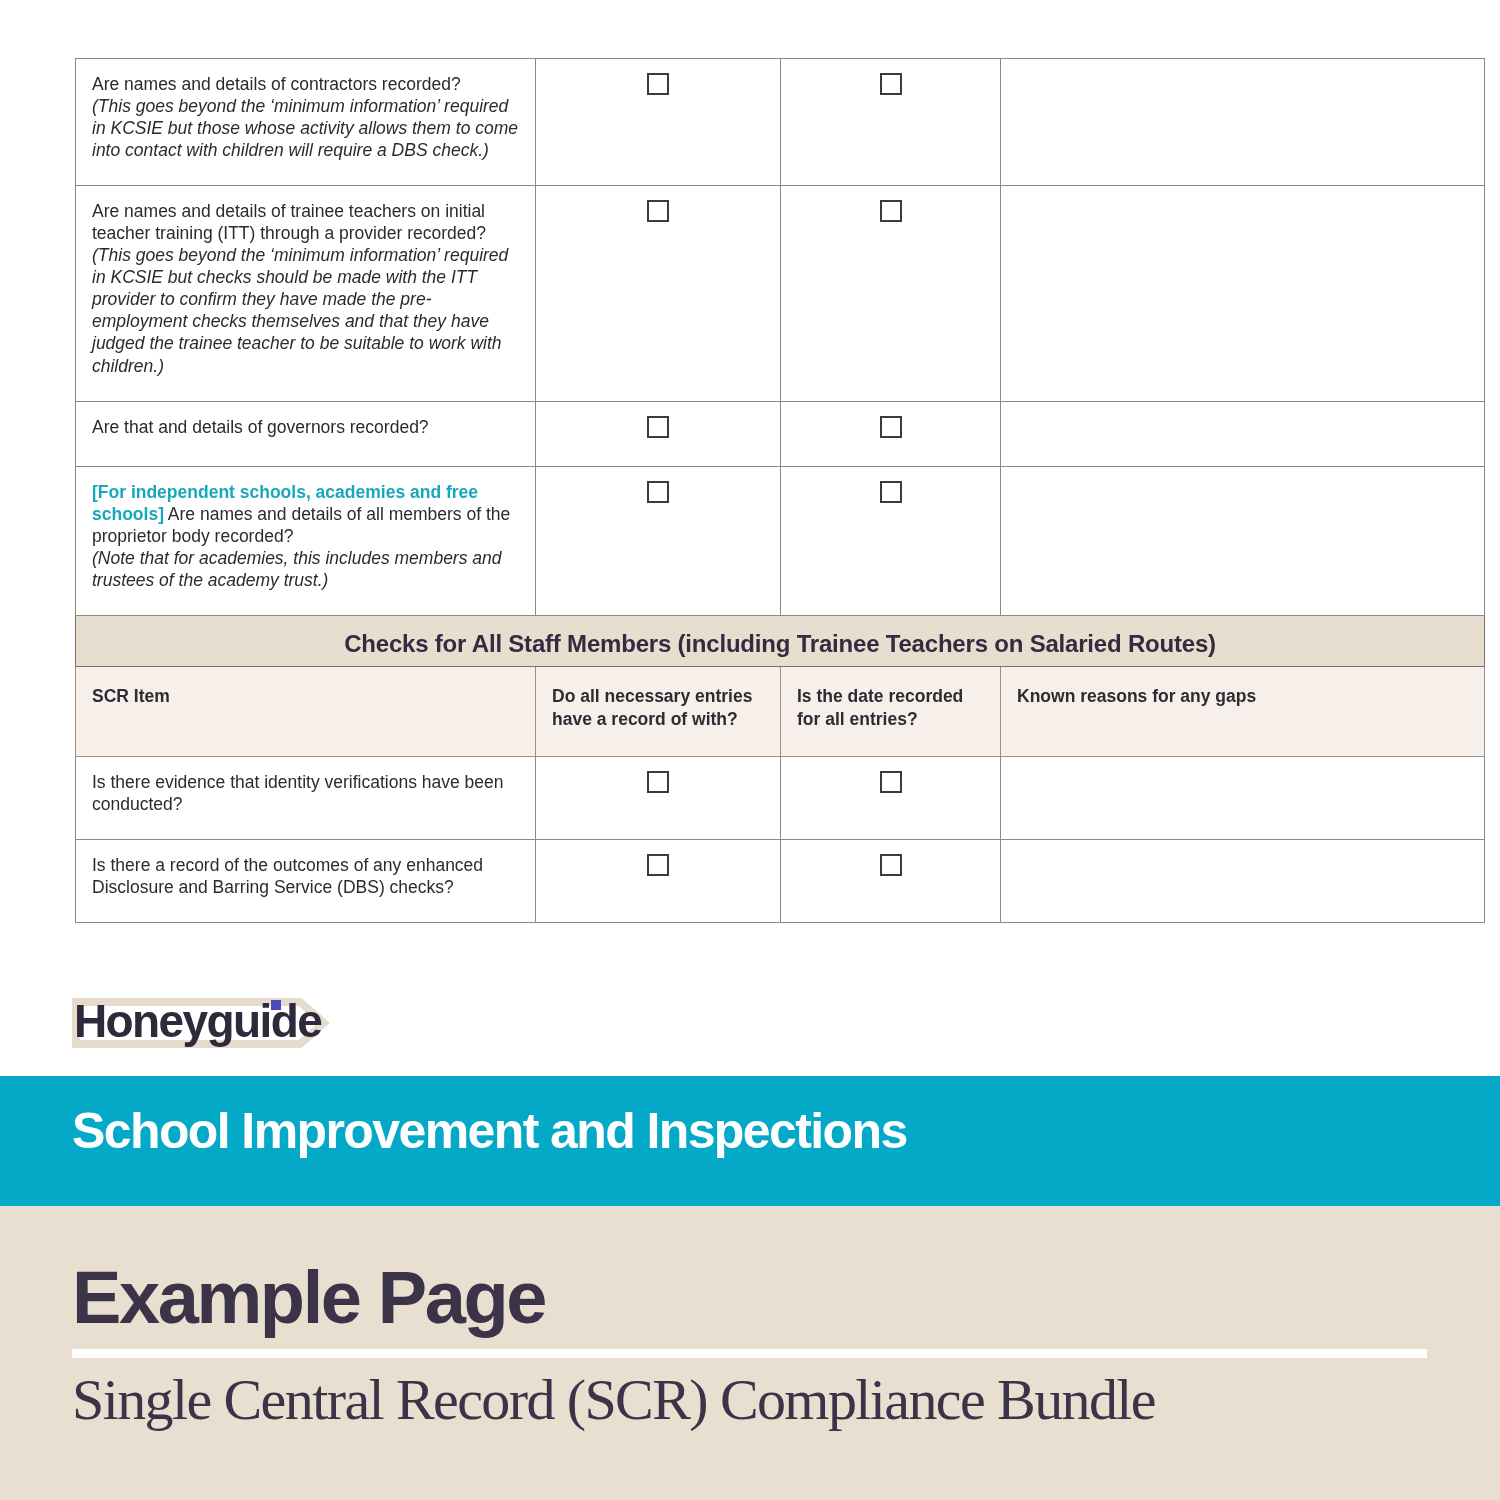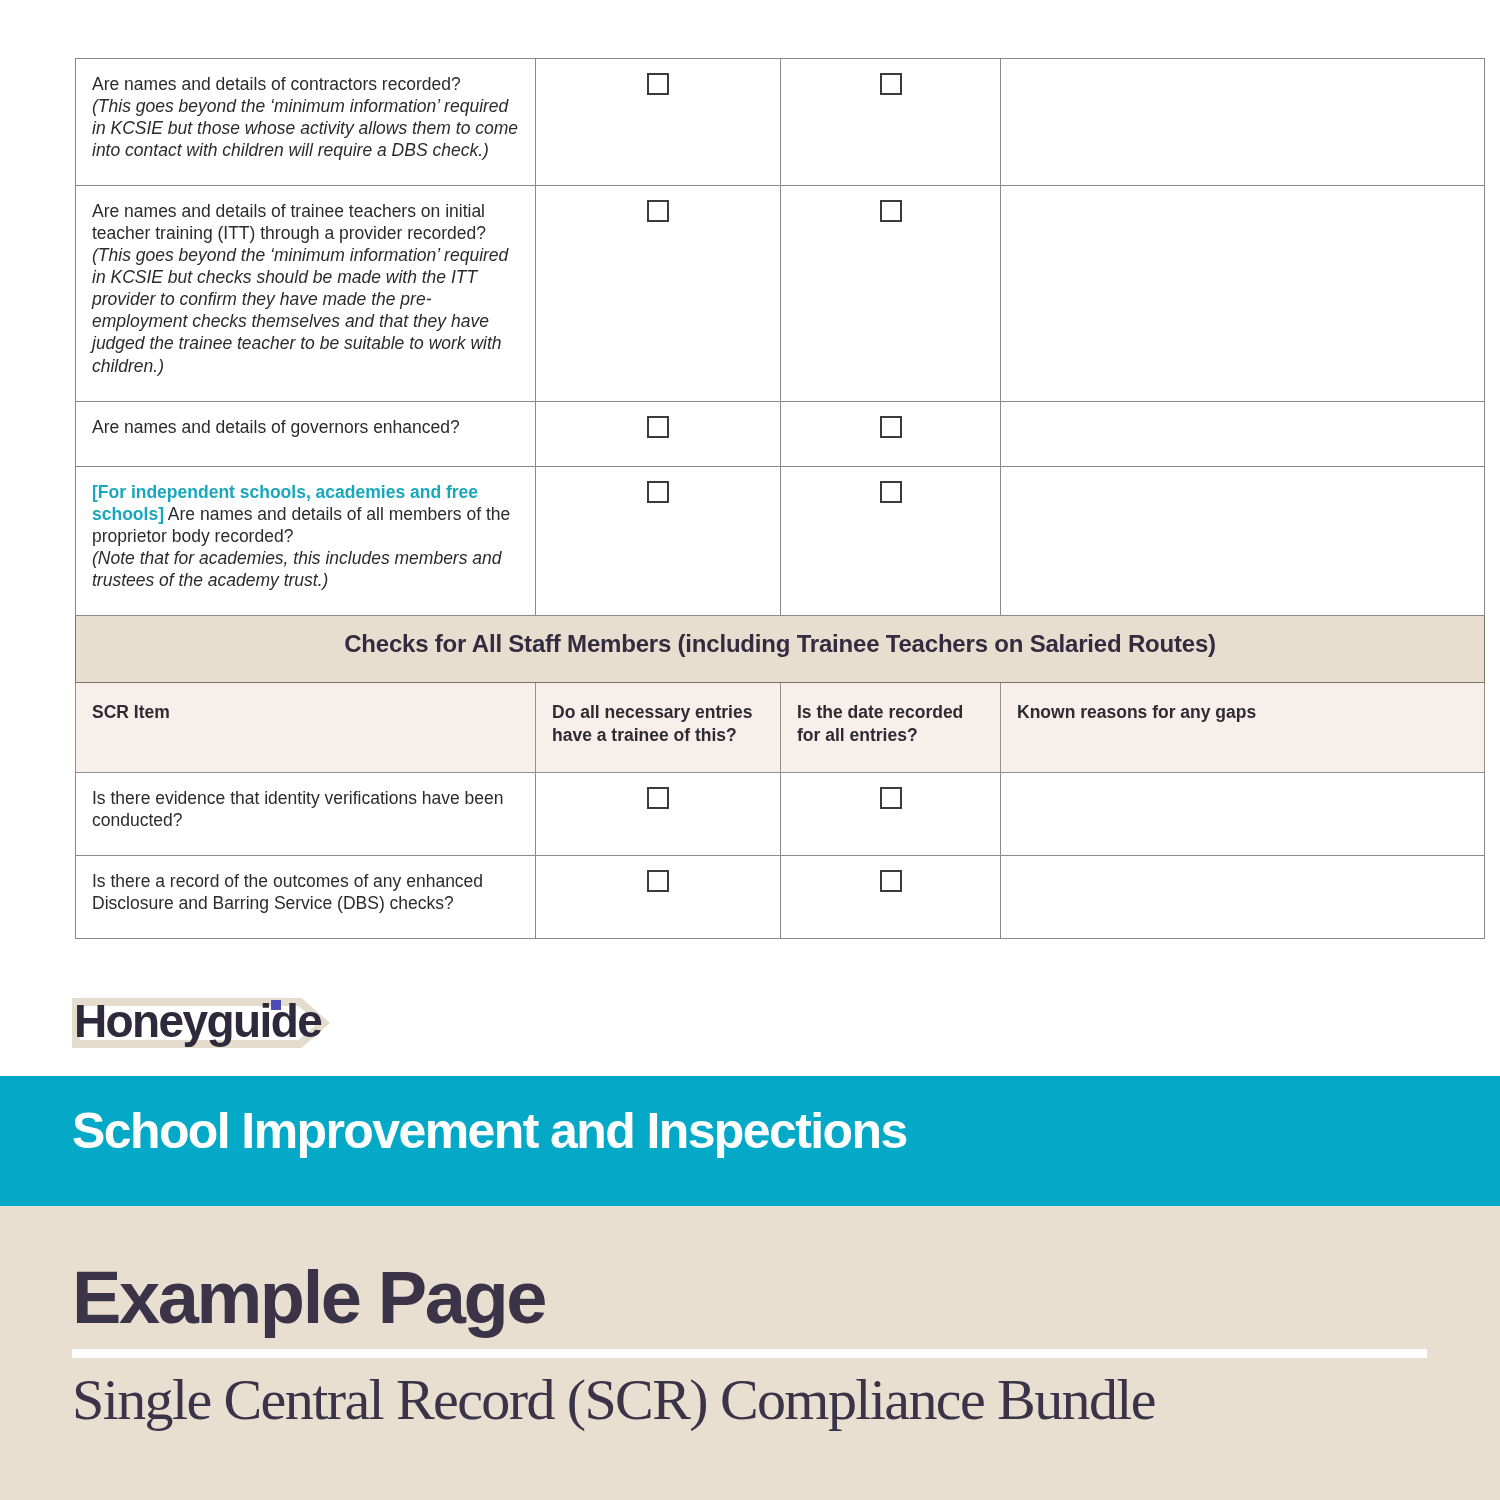--- a/index.html
+++ b/index.html
@@ -71,21 +71,21 @@
     border: 2px solid #3b3b3b;
     background: #ffffff;
     box-sizing: border-box;
   }
 
   
   .section-band td {
     background: #e7ded0;
     border: 1px solid #7e7166;
     text-align: center;
-    padding: 14px 10px 24px 10px;
+    padding: 14px 10px 8px 10px;
   }
   .section-band .band-text {
     font-size: 24px;
     font-weight: bold;
     color: #332b3f;
     letter-spacing: -0.2px;
   }
 
   
   .col-head td {
@@ -239,21 +239,21 @@
         </td>
         <td class="cb-cell">
           <span class="checkbox"></span>
         </td>
         <td></td>
       </tr>
 
       <tr>
         <td>
           <div class="q-text">
-            <span>Are names and details of governors enhanced?</span>
+            <span>Are that and details of governors recorded?</span>
           </div>
         </td>
         <td class="cb-cell">
           <span class="checkbox"></span>
         </td>
         <td class="cb-cell">
           <span class="checkbox"></span>
         </td>
         <td></td>
       </tr>
@@ -278,21 +278,21 @@
         <td colspan="4">
           <span class="band-text">Checks for All Staff Members (including Trainee Teachers on Salaried Routes)</span>
         </td>
       </tr>
 
       <tr class="col-head">
         <td>
           <span class="ch-text">SCR Item</span>
         </td>
         <td>
-          <span class="ch-text">Do all necessary entries have a trainee of this?</span>
+          <span class="ch-text">Do all necessary entries have a record of with?</span>
         </td>
         <td>
           <span class="ch-text">Is the date recorded for all entries?</span>
         </td>
         <td>
           <span class="ch-text">Known reasons for any gaps</span>
         </td>
       </tr>
 
       <tr>

